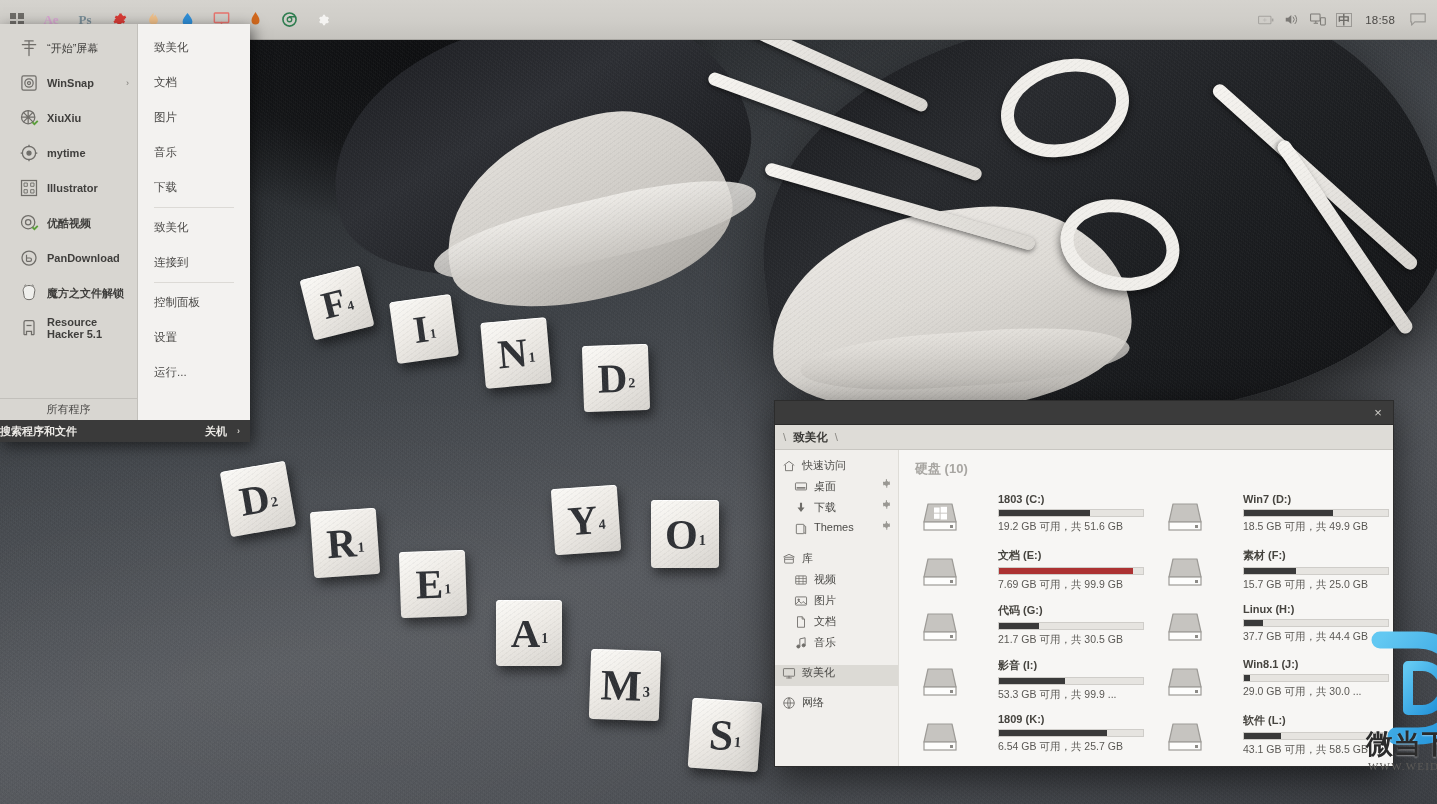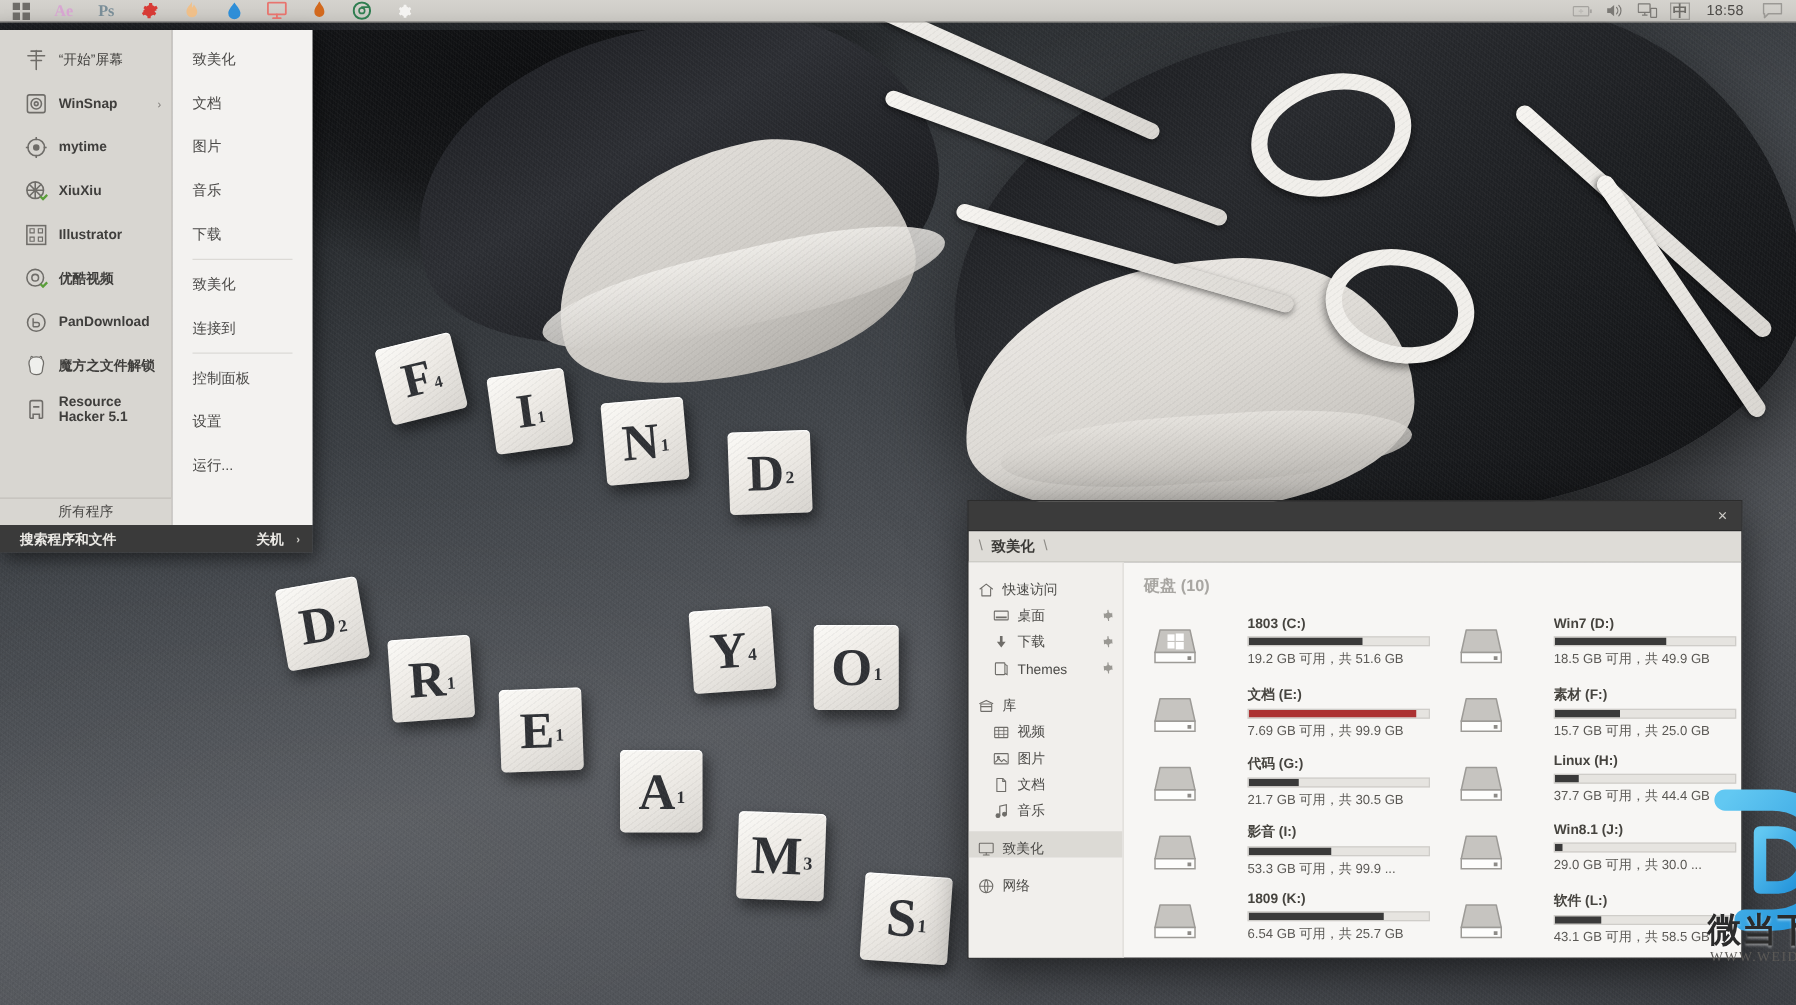--- a/index.html
+++ b/index.html
@@ -104,21 +104,21 @@
     display:flex; align-items:center; justify-content:center;
     pointer-events:none;
     user-select:none;
   }
   .tile sub{
     font-size:.34em; font-weight:600; position:relative; top:.45em; left:.07em;
   }
 
   
   #taskbar{
-    position:absolute; left:0; top:0; width:1437px; height:18px;
+    position:absolute; left:0; top:0; width:1437px; height:40px;
     background: linear-gradient(180deg,#d5d3ce 0%, #cfcdc8 55%, #c5c3be 100%);
     border-bottom: 1px solid #a9a7a2;
     display:flex; align-items:center;
     z-index: 50;
   }
   .tb-icon{
     width:34px; height:24px;
     display:flex; align-items:center; justify-content:center;
     font-size:13px; font-weight:700;
     cursor:pointer;
@@ -181,21 +181,21 @@
     height:35px; display:flex; align-items:center;
     padding-left:16px; font-size:11.5px; color:#4a4947; cursor:pointer;
   }
   .sm-sep{ height:1px; background:#dcdad6; margin:2px 16px 2px 16px; }
   .sm-bottom{
     height:22px; background:#3a3a3a;
     display:flex; align-items:center;
   }
   .sm-search{
     flex:1; font-size:11px; color:#eceae6; font-weight:700;
-    padding-left:16px; cursor:text;
+    padding-left:0; cursor:text;
   }
   .sm-shut{
     display:flex;align-items:center;gap:10px;
     padding-right:10px; font-size:11px; color:#eceae6; font-weight:700;
     cursor:pointer;
   }
   .sm-shut .chev{ font-size:9px; color:#cfcdc8;}
 
   
   #explorer{
@@ -222,21 +222,21 @@
     font-size:11.5px; color:#46443f;
   }
   .ex-crumb .sl{ color:#8b8984; }
   .ex-crumb .nm{ font-weight:700; color:#3a3936; cursor:pointer;}
   .ex-body{ flex:1; display:flex; min-height:0; background:#f7f6f4;}
   .ex-nav{
     width:124px; background:#f1efec; border-right:1px solid #dedcd7;
     padding-top:8px; overflow:hidden;
   }
   .nav-row{
-    display:flex; align-items:flex-end; gap:6px;
+    display:flex; align-items:flex-start; gap:6px;
     height:21px; font-size:11px; color:#4b4a47;
     padding-left:6px; cursor:pointer; position:relative;
   }
   .nav-row.child{ padding-left:18px; }
   .nav-row.selected{ background:#dcdad5; }
   .nav-ico{ width:15px;height:15px;flex:0 0 15px;display:flex;align-items:center;justify-content:center;}
   .nav-pin{ position:absolute; right:7px; color:#9a9893; font-size:10px; }
   .nav-gap{ height:9px; }
 
   .ex-main{ flex:1; padding:10px 0 0 16px; overflow:hidden; position:relative;}
@@ -439,36 +439,36 @@
                 <circle cx="12" cy="12" r="5"></circle>
                 <circle cx="12" cy="12" r="1.8"></circle>
               </svg>
             </span>
             <span class="sm-label bold">WinSnap</span>
             <span class="sm-arrow">›</span>
           </div>
           <div class="sm-item">
             <span class="sm-ico">
               <svg width="20" height="20" viewBox="0 0 24 24" fill="none" stroke="#6f6d69" stroke-width="1.5">
+                <circle cx="11" cy="11" r="8"></circle>
+                <path d="M11 3v16M3 11h16M5 5l12 12M17 5L5 17"></path>
+                <path d="M16 17l2.5 2.5 4-4" stroke="#5a9e3a" stroke-width="2.2"></path>
+              </svg>
+            </span>
+            <span class="sm-label bold">XiuXiu</span>
+          </div>
+          <div class="sm-item">
+            <span class="sm-ico">
+              <svg width="20" height="20" viewBox="0 0 24 24" fill="none" stroke="#6f6d69" stroke-width="1.5">
                 <circle cx="12" cy="12" r="8"></circle>
                 <circle cx="12" cy="12" r="2.4" fill="#6f6d69"></circle>
                 <path d="M12 2v3M12 19v3M2 12h3M19 12h3"></path>
               </svg>
             </span>
             <span class="sm-label bold">mytime</span>
-          </div>
-          <div class="sm-item">
-            <span class="sm-ico">
-              <svg width="20" height="20" viewBox="0 0 24 24" fill="none" stroke="#6f6d69" stroke-width="1.5">
-                <circle cx="11" cy="11" r="8"></circle>
-                <path d="M11 3v16M3 11h16M5 5l12 12M17 5L5 17"></path>
-                <path d="M16 17l2.5 2.5 4-4" stroke="#5a9e3a" stroke-width="2.2"></path>
-              </svg>
-            </span>
-            <span class="sm-label bold">XiuXiu</span>
           </div>
           <div class="sm-item">
             <span class="sm-ico">
               <svg width="20" height="20" viewBox="0 0 24 24" fill="none" stroke="#6f6d69" stroke-width="1.5">
                 <rect x="3" y="3" width="18" height="18"></rect>
                 <path d="M6 6h4v4H6zM14 6h4v4h-4zM6 14h4v4H6zM14 14h4v4h-4z" stroke-width="1.1"></path>
               </svg>
             </span>
             <span class="sm-label bold">Illustrator</span>
           </div>

